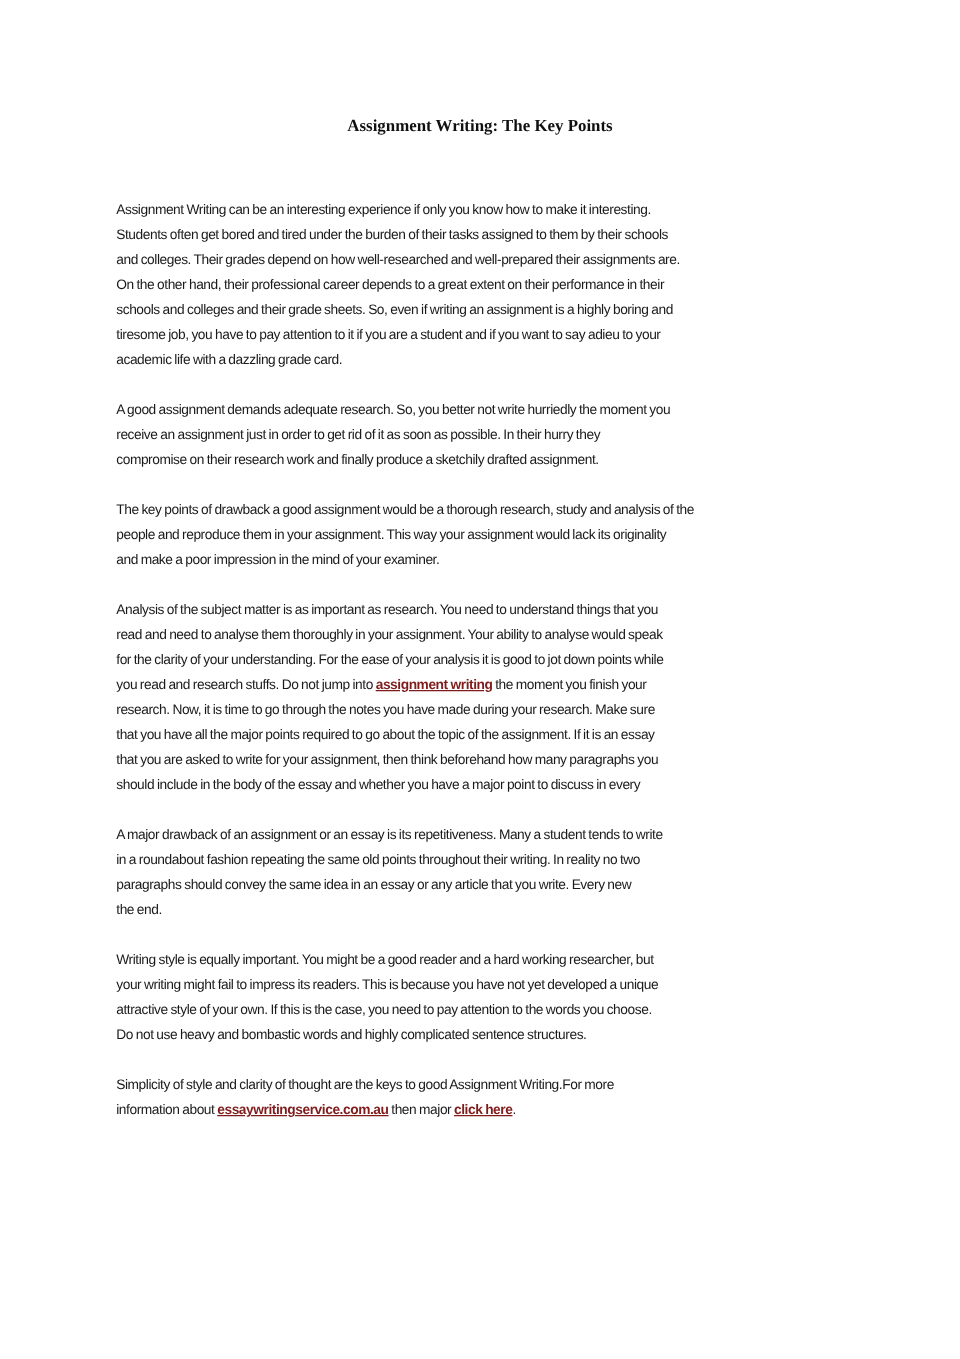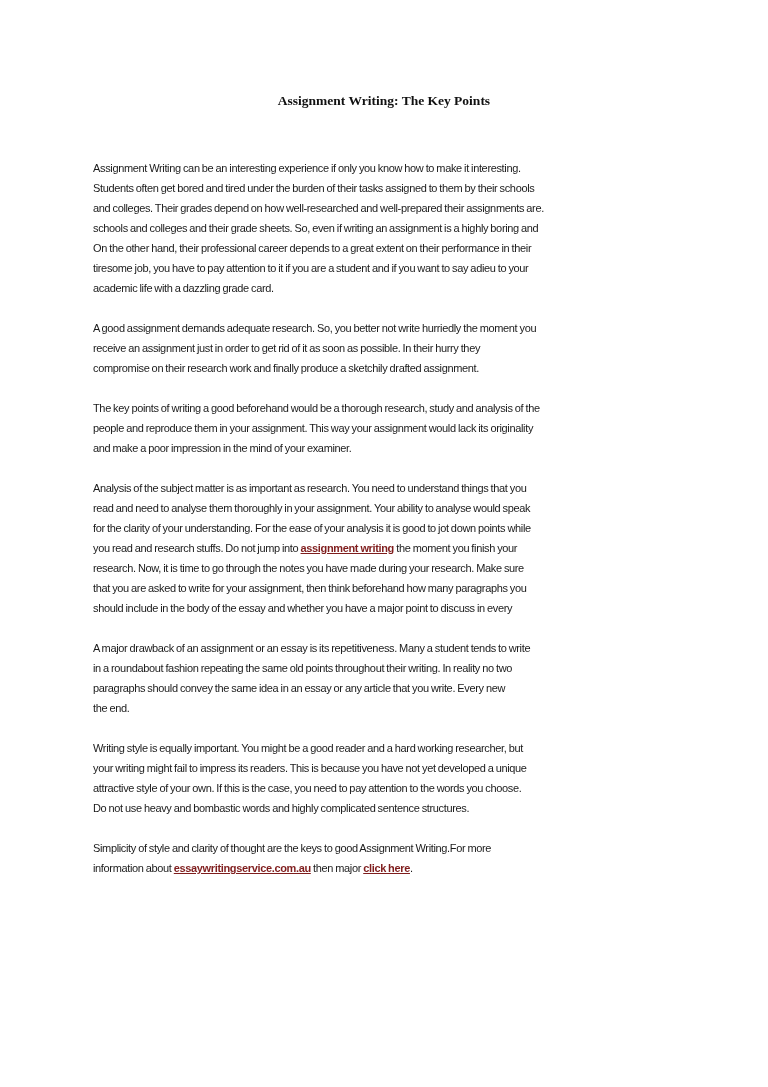--- a/index.html
+++ b/index.html
@@ -24,44 +24,45 @@
 
 <div class="page">
   <div class="title">Assignment Writing: The Key Points</div>
 
   <div class="body">
 
     <div class="para">
       <span class="line">Assignment Writing can be an interesting experience if only you know how to make it interesting.</span>
       <span class="line">Students often get bored and tired under the burden of their tasks assigned to them by their schools</span>
       <span class="line">and colleges. Their grades depend on how well-researched and well-prepared their assignments are.</span>
+      <span class="line">On the other hand, their professional career depends to a great extent on their performance in their</span>
       <span class="line">schools and colleges and their grade sheets. So, even if writing an assignment is a highly boring and</span>
-      <span class="line">On the other hand, their professional career depends to a great extent on their performance in their</span>
       <span class="line">tiresome job, you have to pay attention to it if you are a student and if you want to say adieu to your</span>
       <span class="line">academic life with a dazzling grade card.</span>
     </div>
 
     <div class="para">
       <span class="line">A good assignment demands adequate research. So, you better not write hurriedly the moment you</span>
       <span class="line">receive an assignment just in order to get rid of it as soon as possible. In their hurry they</span>
       <span class="line">compromise on their research work and finally produce a sketchily drafted assignment.</span>
     </div>
 
     <div class="para">
-      <span class="line">The key points of writing a good beforehand would be a thorough research, study and analysis of the</span>
+      <span class="line">The key points of drawback a good assignment would be a thorough research, study and analysis of the</span>
       <span class="line">people and reproduce them in your assignment. This way your assignment would lack its originality</span>
       <span class="line">and make a poor impression in the mind of your examiner.</span>
     </div>
 
     <div class="para">
       <span class="line">Analysis of the subject matter is as important as research. You need to understand things that you</span>
       <span class="line">read and need to analyse them thoroughly in your assignment. Your ability to analyse would speak</span>
       <span class="line">for the clarity of your understanding. For the ease of your analysis it is good to jot down points while</span>
       <span class="line"><span>you read and research stuffs. Do not jump into </span><a class="link" href="#">assignment writing</a><span> the moment you finish your</span></span>
       <span class="line">research. Now, it is time to go through the notes you have made during your research. Make sure</span>
+      <span class="line">that you have all the major points required to go about the topic of the assignment. If it is an essay</span>
       <span class="line">that you are asked to write for your assignment, then think beforehand how many paragraphs you</span>
       <span class="line">should include in the body of the essay and whether you have a major point to discuss in every</span>
     </div>
 
     <div class="para">
       <span class="line">A major drawback of an assignment or an essay is its repetitiveness. Many a student tends to write</span>
       <span class="line">in a roundabout fashion repeating the same old points throughout their writing. In reality no two</span>
       <span class="line">paragraphs should convey the same idea in an essay or any article that you write. Every new</span>
       <span class="line">the end.</span>
     </div>

